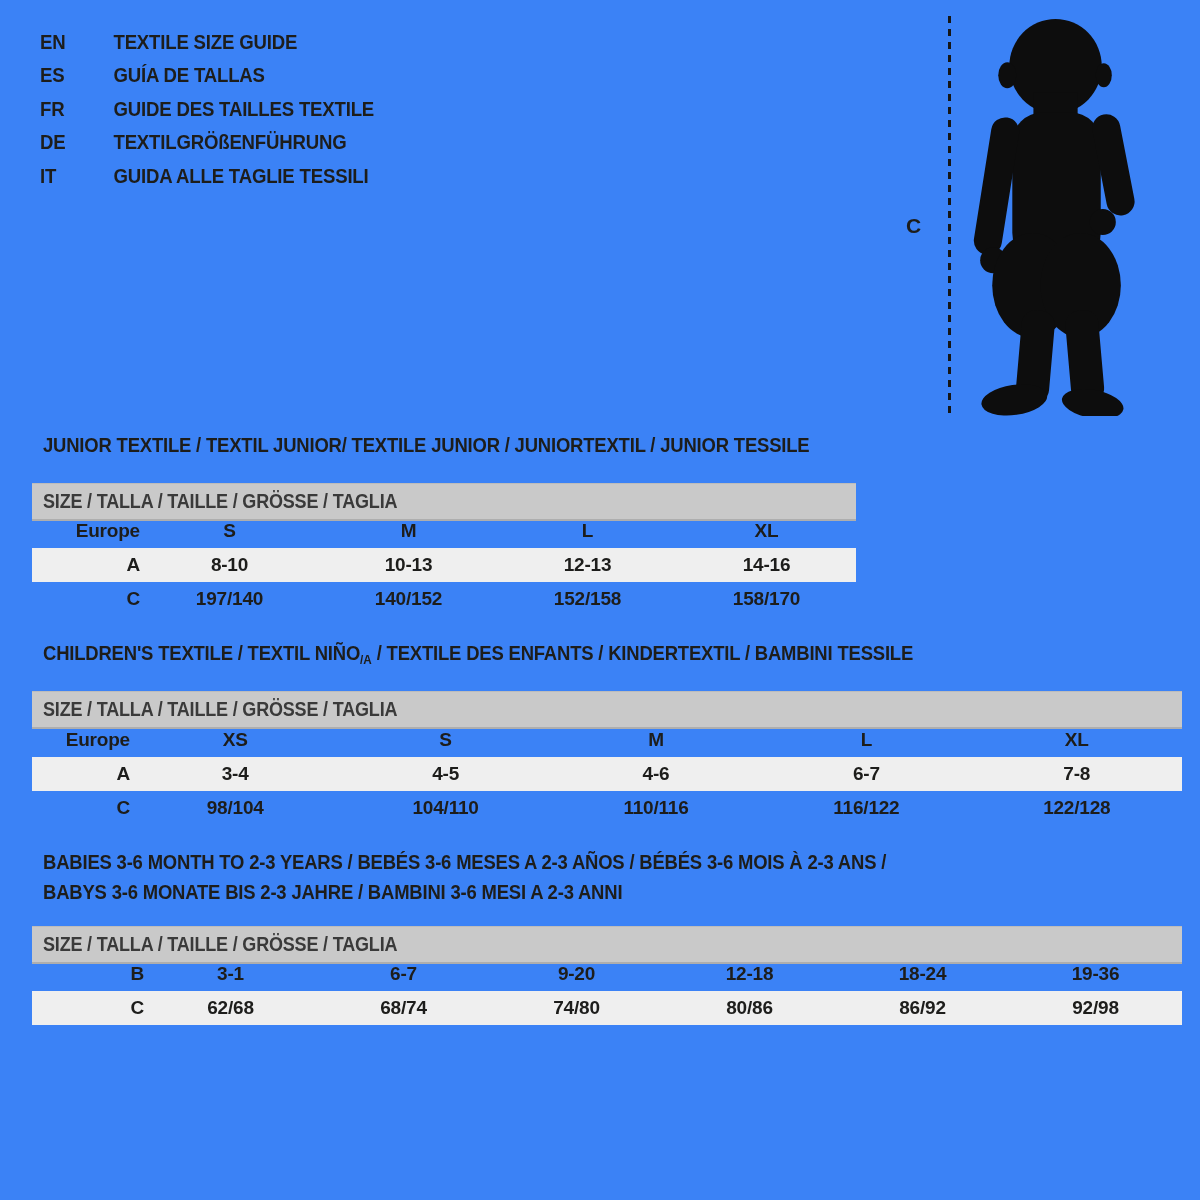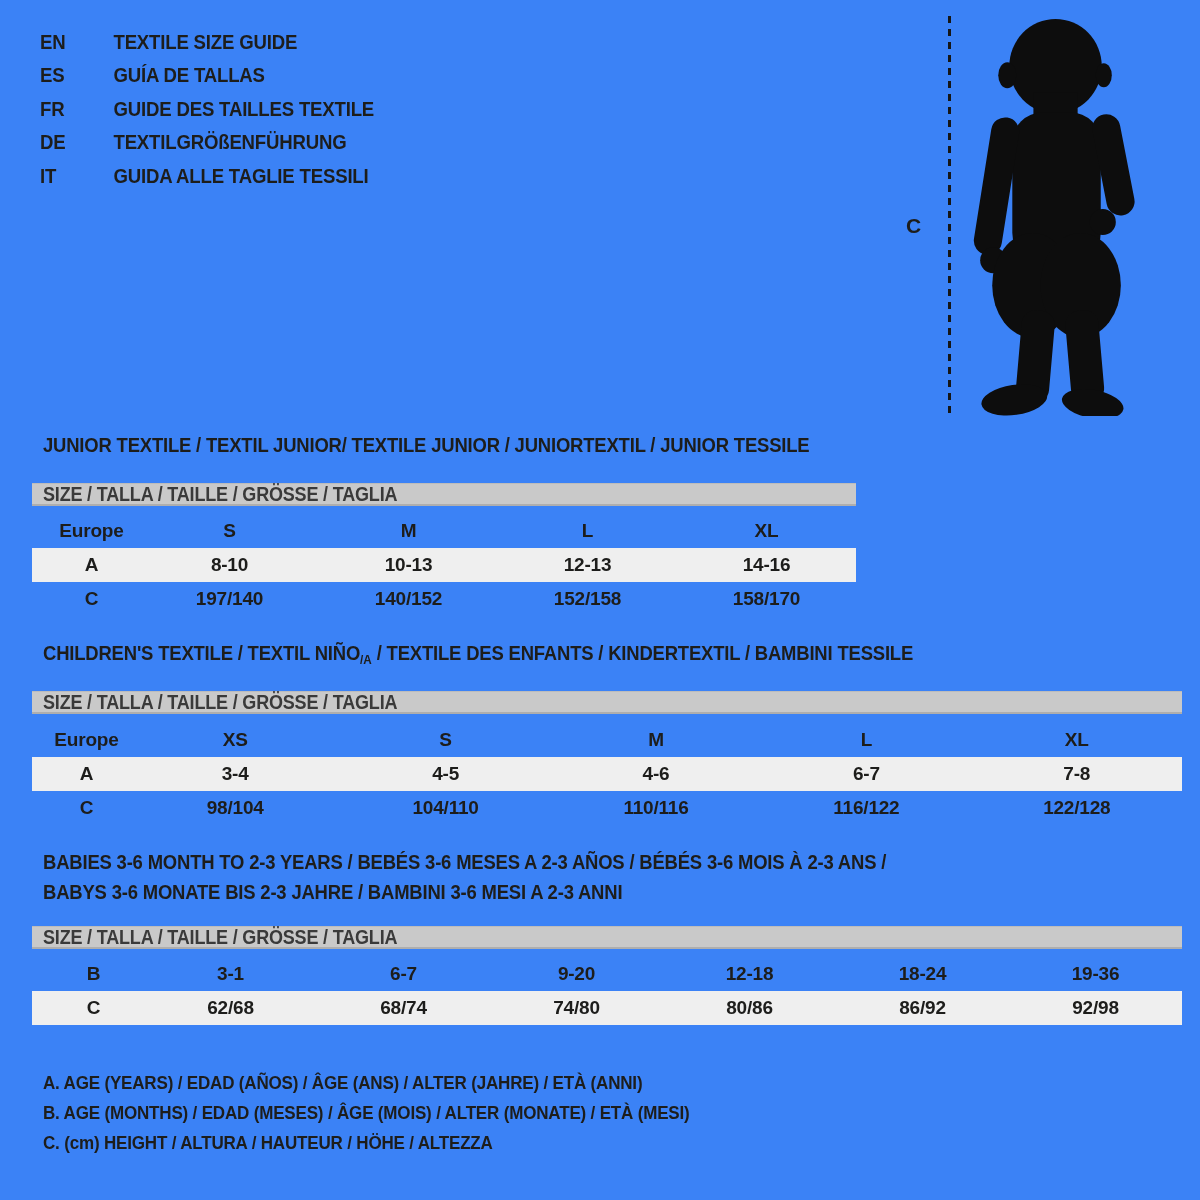--- a/index.html
+++ b/index.html
@@ -21,37 +21,37 @@
   .silhouette * { fill:#0d0d0d; }
   
   .heading { position:absolute; left:43px; font-size:20.5px; letter-spacing:-0.2px;
              white-space:nowrap; transform:scaleX(0.9); transform-origin:0 0; }
   .h-junior { top:433px; }
   .h-children { top:641px; }
   .h-babies { top:850px; }
   .h-babies .hline { height:30px; }
   .sub-part { font-size:13px; vertical-align:-4px; letter-spacing:0; }
   
-  .size-bar { position:absolute; left:32px; height:23px; box-sizing:border-box;
+  .size-bar { position:absolute; left:32px; height:38px; box-sizing:border-box;
     background:#c9c9c9; border-bottom:2px solid #aeaeae; border-top:1px solid #bcbcbc;
     color:#3a3a3a; display:flex; align-items:center; padding-left:11px; }
   .bar-junior { top:483px; width:824px; }
   .bar-children { top:691px; width:1150px; }
   .bar-babies { top:926px; width:1150px; }
   .bar-text { font-size:20px; white-space:nowrap; transform:scaleX(0.9);
               transform-origin:0 50%; letter-spacing:-0.2px; }
   
   .size-table { position:absolute; left:32px; border-collapse:collapse; table-layout:fixed; }
   .t-junior { top:513px; width:824px; }
   .t-children { top:722px; width:1150px; }
   .t-babies { top:956px; width:1150px; }
   .size-table tr { height:34px; }
   .size-table tr.r-first { height:35px; }
   .size-table td { font-size:19px; text-align:center; padding:0; letter-spacing:-0.2px; color:#1d1d1b; }
-  .size-table td.lbl { text-align:center; padding-left:11px; }
+  .size-table td.lbl { text-align:right; padding-left:11px; }
   .r-shaded { background:#efefef; }
   .t-junior .c-label { width:108px; }
   .t-children .c-label { width:98px; }
   .t-babies .c-label { width:112px; }
   
   .legend { position:absolute; left:43px; top:1072px; }
   .legend-line { font-size:18.5px; height:30px; white-space:nowrap;
                  transform:scaleX(0.92); transform-origin:0 0; letter-spacing:-0.2px; }
 </style>
 </head>
@@ -216,19 +216,14 @@
         <td>62/68</td>
         <td>68/74</td>
         <td>74/80</td>
         <td>80/86</td>
         <td>86/92</td>
         <td>92/98</td>
       </tr>
     </tbody>
   </table>
 
-  <div class="legend">
-    <div class="legend-line">A. AGE (YEARS) / EDAD (AÑOS) / ÂGE (ANS) / ALTER (JAHRE) / ETÀ (ANNI)</div>
-    <div class="legend-line">B. AGE (MONTHS) / EDAD (MESES) / ÂGE (MOIS) / ALTER (MONATE) / ETÀ (MESI)</div>
-    <div class="legend-line">C. (cm) HEIGHT / ALTURA / HAUTEUR / HÖHE / ALTEZZA</div>
-  </div>
 
 </div>
 
 </body></html>

